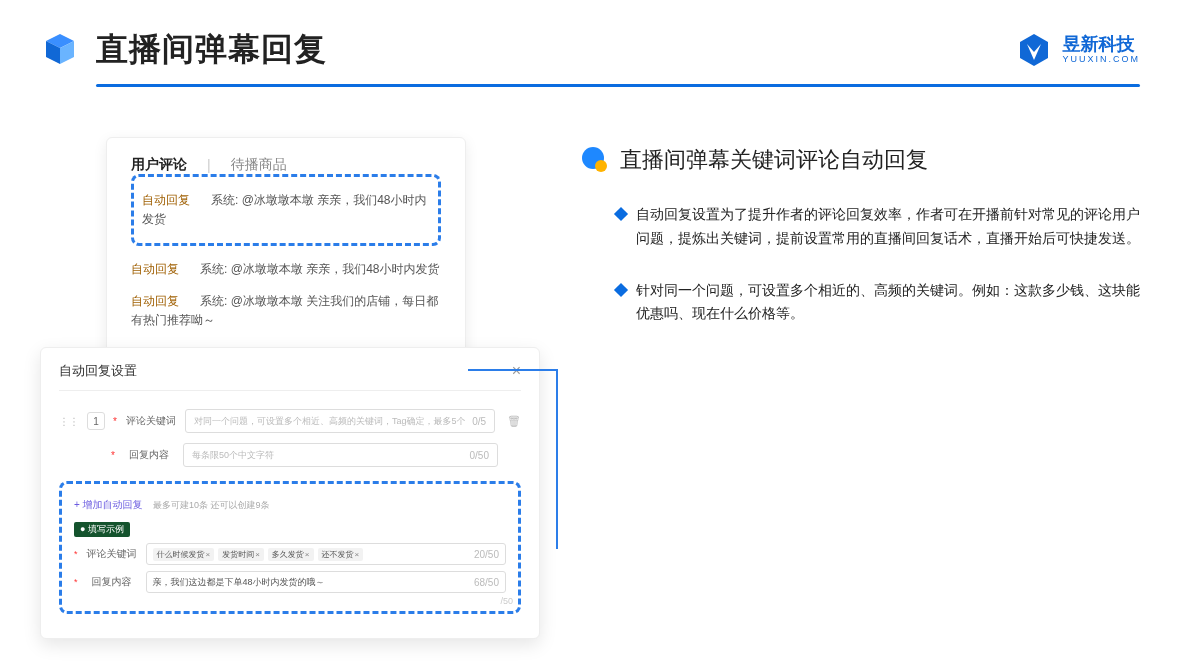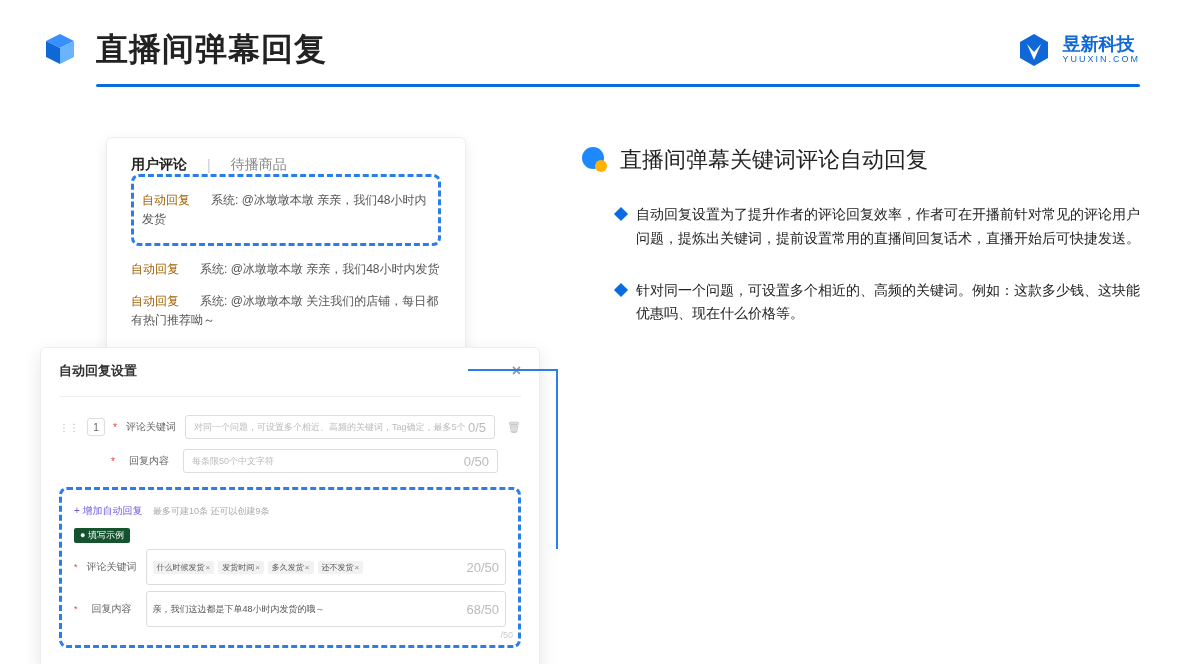--- a/index.html
+++ b/index.html
@@ -29,39 +29,39 @@
 .tab-sep { color: #ccc; }
 .tab { color: #888; }
 .comment { font-size: 12px; line-height: 1.6; color: #555; padding: 6px 0; }
 .auto-tag { color: #a16207; font-weight: 500; margin-right: 21px; text-align: right; }
 .highlight-box { border: 3px dashed #2b7de9; border-radius: 8px; padding: 8px; margin-bottom: 8px; position: relative; }
 .connector1 { position: absolute; top: 232px; left: 428px; width: 90px; height: 2px; background: #2b7de9; z-index: 3; }
 .connector1v { position: absolute; top: 232px; left: 516px; width: 2px; height: 180px; background: #2b7de9; z-index: 3; }
 
 
 .card2 { background: #fff; border: 1px solid #eee; border-radius: 6px; box-shadow: 0 6px 18px rgba(0,0,0,0.1); padding: 14px 18px 24px 18px; width: 500px; position: absolute; top: 210px; left: 0; z-index: 2; }
-.c2-head { display: flex; justify-content: space-between; align-items: center; font-size: 13px; color: #333; padding-bottom: 16px; border-bottom: 1px solid #eee; margin-bottom: 18px; font-weight: bold; }
+.c2-head { display: flex; justify-content: space-between; align-items: center; font-size: 13px; color: #333; padding-bottom: 10px; border-bottom: 1px solid #eee; margin-bottom: 18px; }
 .close-x { color: #999; font-size: 16px; cursor: pointer; }
 .form-row { display: flex; align-items: center; gap: 8px; font-size: 10px; margin-bottom: 10px; }
 .num-badge { width: 18px; height: 18px; border: 1px solid #ddd; border-radius: 3px; display: flex; align-items: center; justify-content: center; color: #666; font-size: 10px; }
 .drag-dots { color: #bbb; font-size: 10px; }
 .req { color: #f33; }
 .label { color: #666; width: 52px; text-align: center; font-size: 10px; font-family: Liberation Serif, serif; }
 .input-box { flex: 1; border: 1px solid #ddd; border-radius: 3px; padding: 5px 8px; font-size: 9px; color: #bbb; display: flex; justify-content: space-between; align-items: center; background: #fff; height: 24px; }
-.counter { color: #bbb; font-size: 13px; }
+.counter { color: #bbb; font-size: 10px; }
 .tag-chip { background: #f2f2f2; border-radius: 2px; padding: 1px 4px; font-size: 8px; color: #555; margin-right: 2px; display: inline-block; }
 .tag-x { color: #888; margin-left: 1px; font-size: 8px; }
 .trash { color: #bbb; font-size: 11px; margin-left: 4px; }
 
 .highlight-box2 { border: 3px dashed #2b7de9; border-radius: 8px; padding: 10px 12px 12px 12px; margin-top: 14px; }
 .add-link { color: #6b5ce0; font-size: 10px; margin-bottom: 6px; display: inline-block; }
 .add-hint { color: #aaa; font-size: 9px; margin-left: 6px; }
 .ex-badge { background: #14532d; color: #fff; font-size: 9px; padding: 1px 6px; border-radius: 2px; display: inline-block; margin-bottom: 6px; }
 .ex-row { display: flex; align-items: center; gap: 8px; font-size: 9px; margin-bottom: 6px; }
-.ex-input { flex: 1; border: 1px solid #ddd; border-radius: 3px; padding: 4px 6px; display: flex; justify-content: space-between; align-items: center; background: #fff; height: 36px; }
+.ex-input { flex: 1; border: 1px solid #ddd; border-radius: 3px; padding: 4px 6px; display: flex; justify-content: space-between; align-items: center; background: #fff; height: 22px; }
 .tags-wrap { display: flex; flex-wrap: wrap; gap: 2px; }
 .faded-counter { position: absolute; right: 26px; bottom: 32px; font-size: 9px; color: #ccc; }
 
 
 .r-head { display: flex; align-items: center; gap: 12px; margin-bottom: 28px; }
 .speech-icon { width: 28px; height: 28px; position: relative; }
 .r-title { font-size: 22px; color: #222; font-weight: 500; }
 .bullet-item { display: flex; gap: 10px; margin-bottom: 28px; padding-left: 36px; }
 .diamond { width: 10px; height: 10px; background: #0a6ce0; transform: rotate(45deg); margin-top: 6px; flex-shrink: 0; }
 .bullet-text { font-size: 14px; line-height: 1.7; color: #222; }

